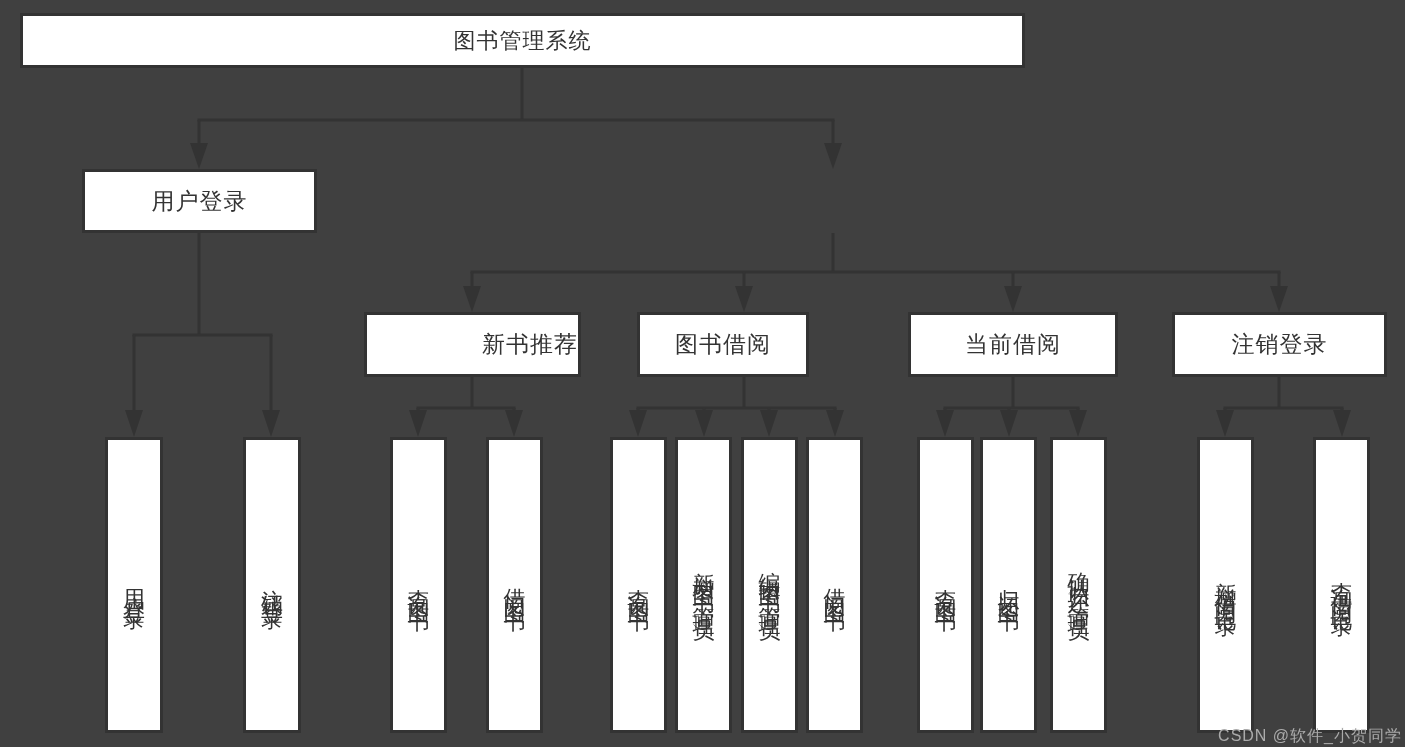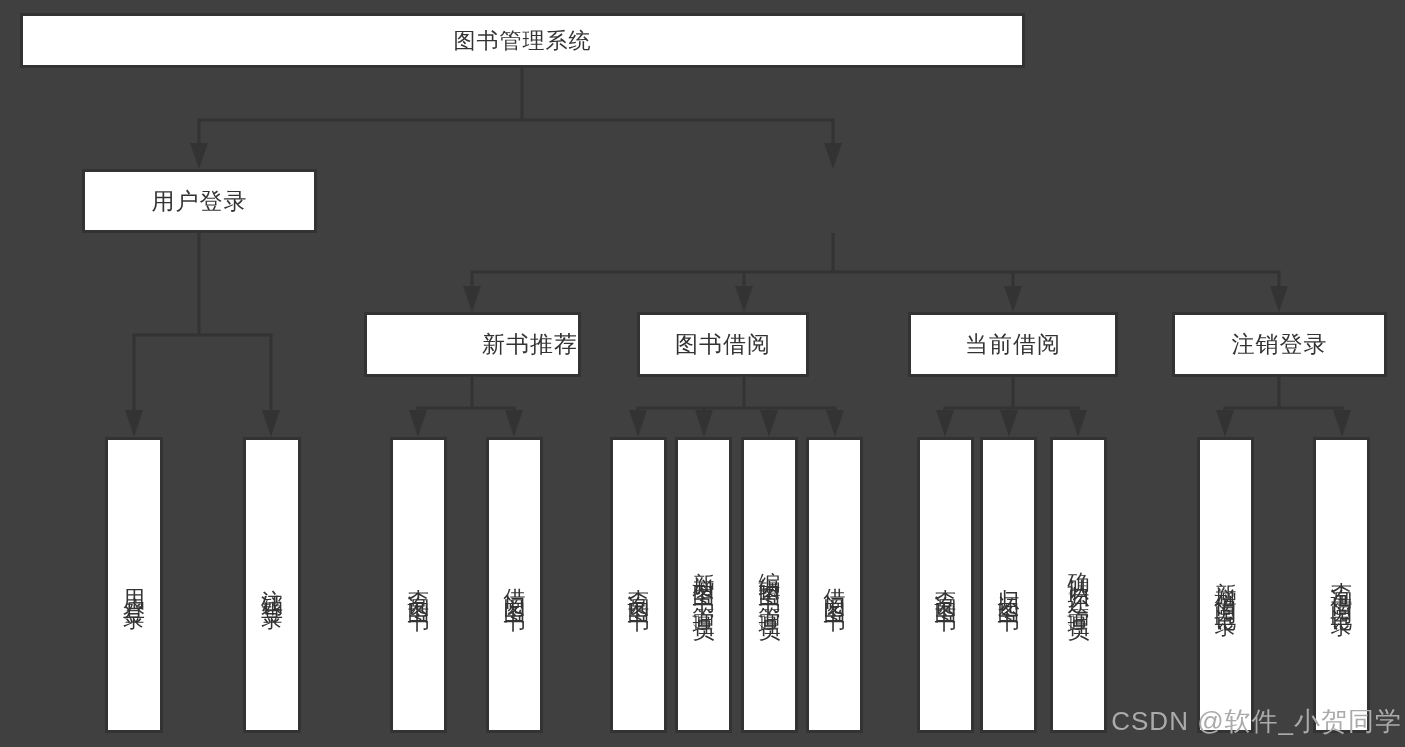--- a/index.html
+++ b/index.html
@@ -31,22 +31,22 @@
     writing-mode:vertical-rl;
     text-orientation:mixed;
     font-size:22px;
     letter-spacing:7px;
     line-height:1;
     white-space:nowrap;
     color:#333333;
   }
   .watermark{
     position:absolute;
-    right:3px;bottom:8px;
-    font-size:26px;
+    right:3px;bottom:0;
+    font-size:16px;
     color:#ababab;
     letter-spacing:1px;
     z-index:3;
     white-space:nowrap;
   }
 </style>
 </head>
 <body>
 
 <div class="canvas">

